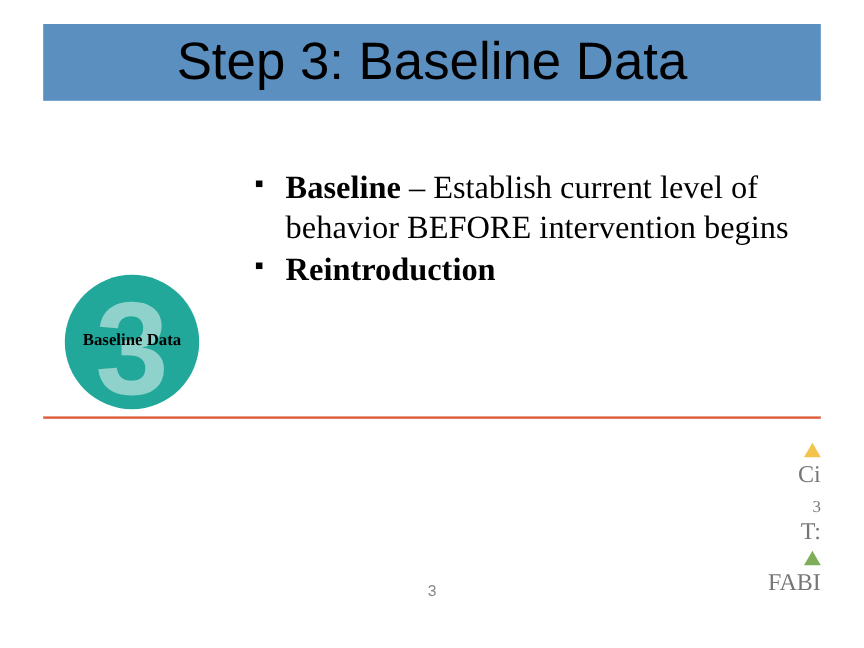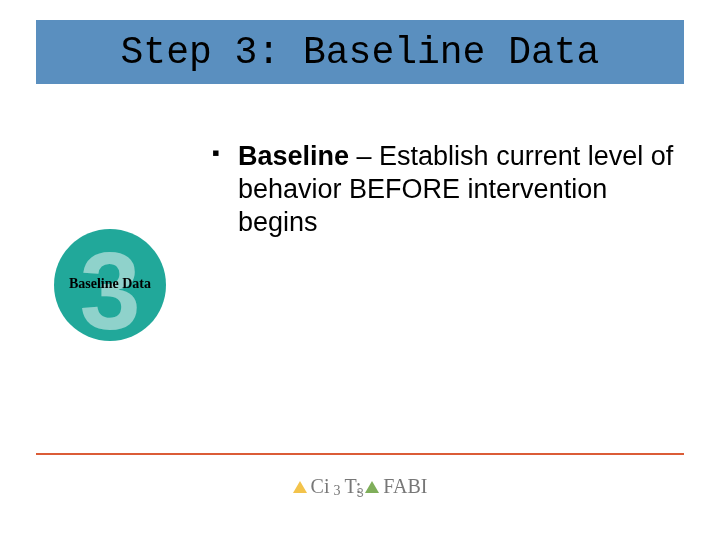--- a/index.html
+++ b/index.html
@@ -6,22 +6,22 @@
   html, body { width: 720px; height: 540px; background: #fff; font-family: Arial, sans-serif; }
   .slide {
     width: 720px; height: 540px; position: relative; background: #fff;
   }
   .title-bar {
     position: absolute; left: 36px; top: 20px; width: 648px; height: 64px;
     background: #5a8fbf;
     display: flex; align-items: center; justify-content: center;
   }
   .title-bar .title {
-    font-family: Liberation Mono, monospace;
-    font-size: 38px; color: #000;
+    font-family: Liberation Sans, sans-serif;
+    font-size: 44px; color: #000;
   }
   .badge {
     position: absolute; left: 50px; top: 225px; width: 120px; height: 120px;
     display: flex; align-items: center; justify-content: center;
   }
   .badge .circle {
     width: 112px; height: 112px; border-radius: 50%;
     background: #21a89a;
     display: flex; align-items: center; justify-content: center;
     position: relative;
@@ -45,21 +45,21 @@
     font-size: 14px;
     color: #000;
   }
   .bullets {
     position: absolute; left: 212px; top: 140px; width: 480px;
   }
   .bullets ul {
     list-style: none;
   }
   .bullets li {
-    font-family: Liberation Sans, sans-serif;
+    font-family: Liberation Serif, serif;
     font-size: 27px; line-height: 1.22;
     color: #000;
     position: relative;
     padding-left: 26px;
     margin-bottom: 2px;
   }
   .bullets li::before {
     content: "▪";
     position: absolute; left: 0; top: 0;
     font-size: 22px;
@@ -67,24 +67,24 @@
   .bullets li .lead {
     font-weight: bold;
   }
   .footer {
     position: absolute; left: 36px; right: 36px; bottom: 42px;
   }
   .footer .hr {
     height: 2px; background: #d74a21; opacity: 0.9;
   }
   .footer .logo-row {
-    display: flex; justify-content: center; align-items: center;
+    display: flex; justify-content: center; align-items: flex-end;
     margin-top: 20px; gap: 4px;
     font-family: "Times New Roman", Times, serif;
-    font-size: 20px; color: #777;
+    font-size: 20px; color: #777; flex-direction: column;
   }
   .tri {
     width: 0; height: 0; display:inline-block;
     border-left: 7px solid transparent;
     border-right: 7px solid transparent;
   }
   .tri.yellow { border-bottom: 12px solid #f3c34b; }
   .tri.green  { border-bottom: 12px solid #7fae5a; }
   .sub { font-size: 14px; position: relative; top: 4px; }
   .page-num {
@@ -106,20 +106,23 @@
       <div class="big-num">3</div>
     </div>
     <div class="label">Baseline Data</div>
   </div>
 
   <div class="bullets">
     <ul>
       <li>
         <span class="lead">Baseline</span><span> – Establish current level of behavior BEFORE intervention begins</span>
       </li>
+      <li>
+        <span class="lead">Reintroduction</span><span></span>
+      </li>
     </ul>
   </div>
 
   <div class="footer">
     <div class="hr"></div>
     <div class="logo-row">
       <span class="tri yellow"></span>
       <span>Ci</span>
         <span class="sub">3</span>
         <span>T:</span>

